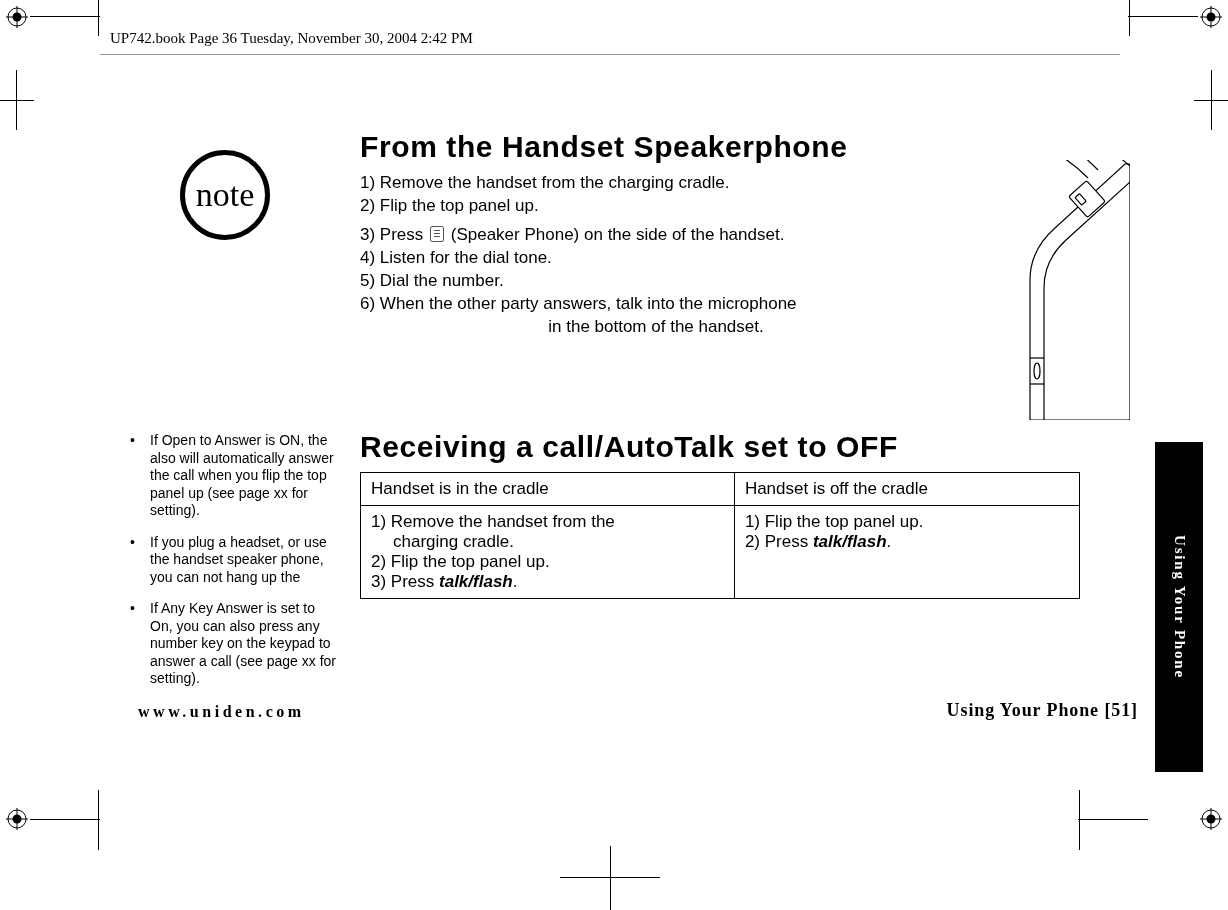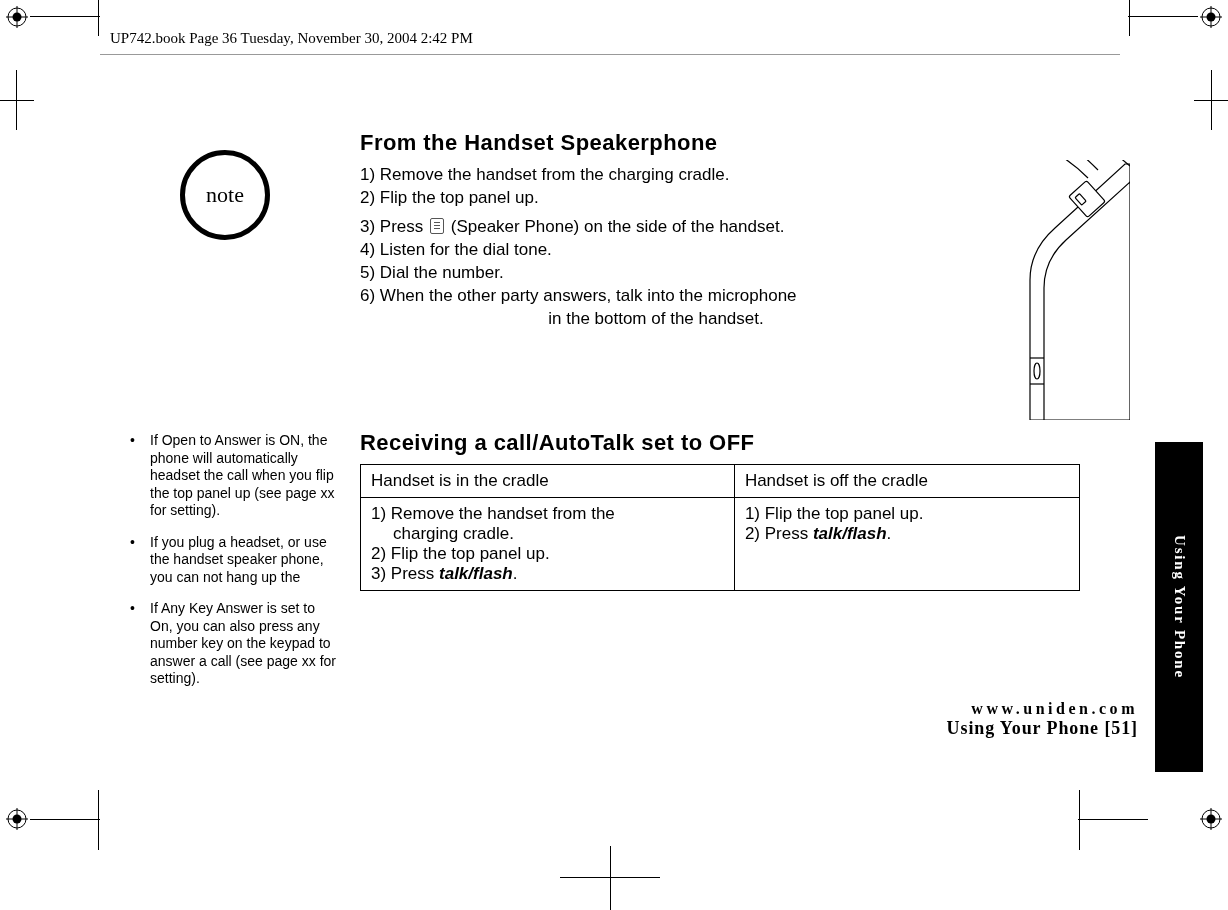--- a/index.html
+++ b/index.html
@@ -46,31 +46,31 @@
     left: 40px;
     top: 20px;
     width: 80px;
     height: 80px;
     border: 5px solid #000;
     border-radius: 50%;
     display: flex;
     align-items: center;
     justify-content: center;
     font-family: Georgia, "Times New Roman", serif;
-    font-size: 22px;
+    font-size: 34px;
   }
 
   .main-col {
     position: absolute;
     left: 220px;
     top: 0;
     width: 720px;
   }
   h2.section {
-    font-size: 22px;
+    font-size: 30px;
     font-weight: bold;
     margin: 0 0 8px 0;
     letter-spacing: .02em;
   }
   .steps {
     font-size: 17px;
     line-height: 1.35;
     margin: 0 0 6px 0;
     max-width: 570px;
   }
@@ -136,21 +136,20 @@
 
   .footer {
     position:absolute;
     left:138px;
     top:700px;
     width:1000px;
     display:flex;
     justify-content:space-between;
     align-items:flex-end;
     font-family: Georgia, "Times New Roman", serif;
-    flex-direction: column;
   }
   .footer .url {
     font-weight:bold;
     letter-spacing: .22em;
     font-size: 16px;
   }
   .footer .right {
     font-weight:bold;
     font-size: 18px;
     letter-spacing:.05em;
@@ -268,21 +267,21 @@
         <rect x="109" y="30" width="6" height="10" rx="1" transform="rotate(-42 117 39)" fill="none"></rect>
 
         <path d="M118 18 Q100 0 80 -10" fill="none"></path>
         <path d="M128 10 Q112 -6 94 -20" fill="none"></path>
         <path d="M160 6 L124 -24" fill="none"></path>
       </g>
     </svg>
   </div>
 
   <div class="left-notes">
-    <div class="item"><span class="bullet">•</span><span>If Open to Answer is ON, the phone will automatically headset the call when you flip the top panel up (see page xx for setting).</span></div>
+    <div class="item"><span class="bullet">•</span><span>If Open to Answer is ON, the also will automatically answer the call when you flip the top panel up (see page xx for setting).</span></div>
     <div class="item"><span class="bullet">•</span><span>If you plug a headset, or use the handset speaker phone, you can not hang up the</span></div>
     <div class="item"><span class="bullet">•</span><span>If Any Key Answer is set to On, you can also press any number key on the keypad to answer a call (see page xx for setting).</span></div>
   </div>
 
   <div class="recv-section">
     <h2 class="section">Receiving a call/AutoTalk set to OFF</h2>
     <table class="recv">
       <tbody>
           <tr>
         <th style="width:52%">Handset is in the cradle</th>

